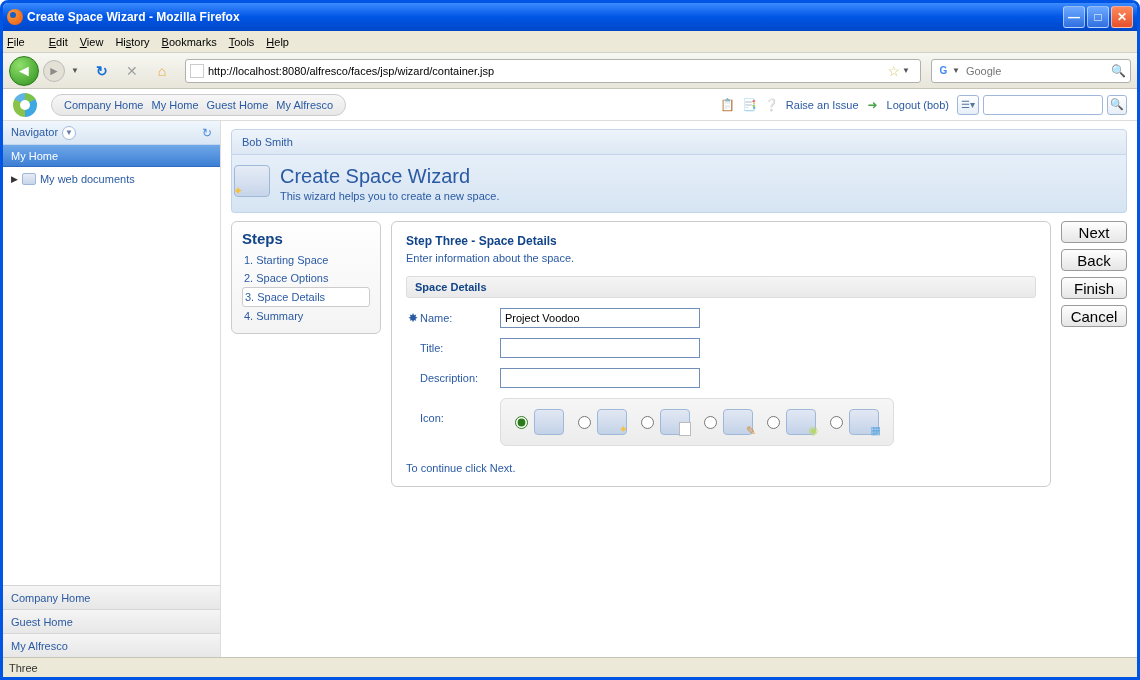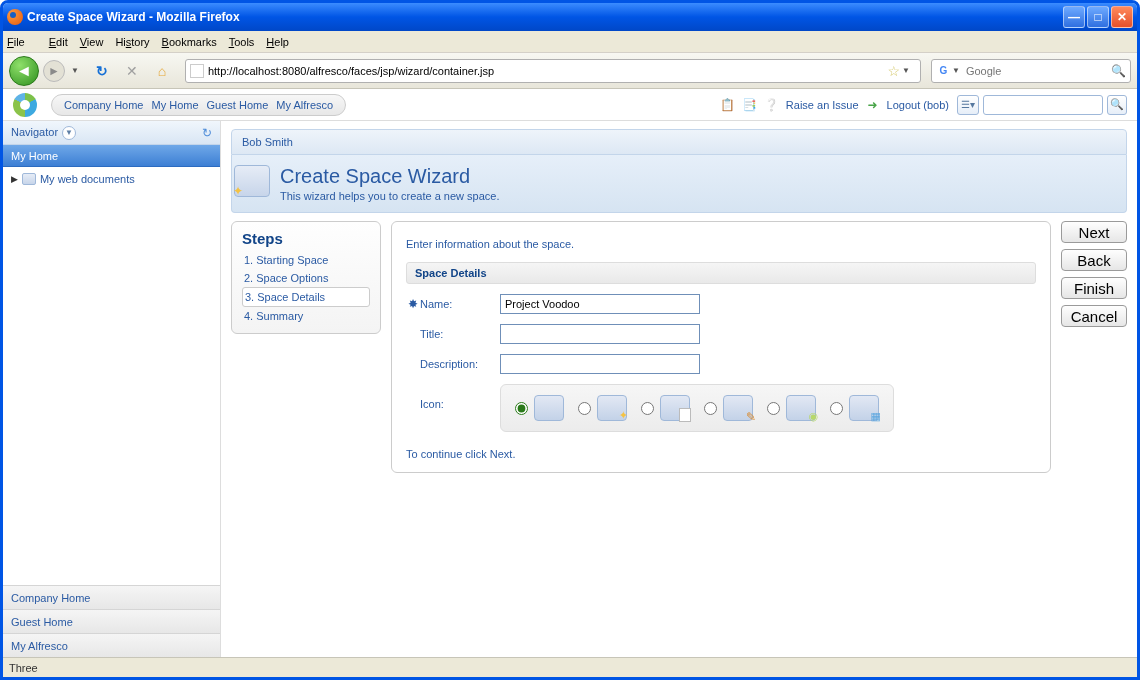--- a/index.html
+++ b/index.html
@@ -223,20 +223,21 @@
 
           <div class="steps-box">
             <h3>Steps</h3>
             <div class="step">1. Starting Space</div>
             <div class="step">2. Space Options</div>
             <div class="step active">3. Space Details</div>
             <div class="step">4. Summary</div>
           </div>
 
           <div class="form-panel">
+            <h2>Step Three - Space Details</h2>
             <div class="desc">Enter information about the space.</div>
             <div class="section-head">Space Details</div>
 
             <div class="form-grid">
               <div class="form-row">
                 <span class="req">✸</span>
                 <label>Name:</label>
                 <input type="text" value="Project Voodoo" style="">
               </div>
               <div class="form-row">

